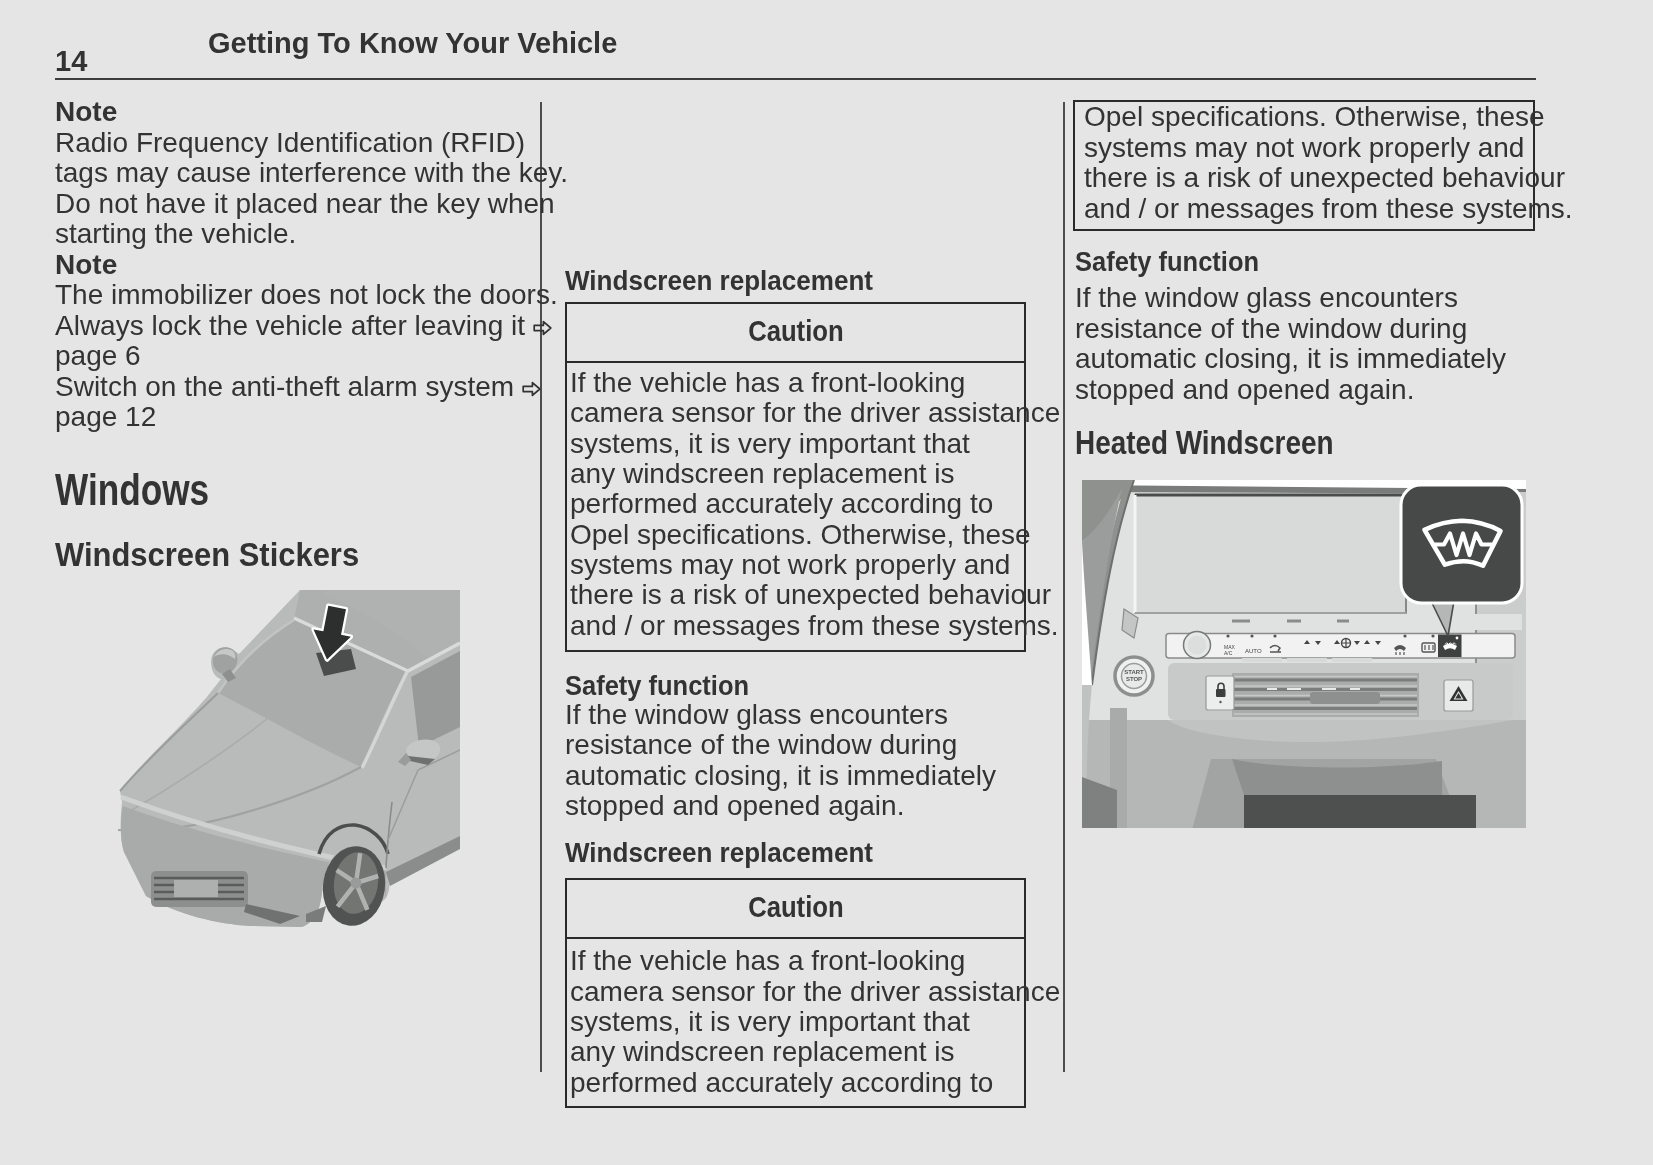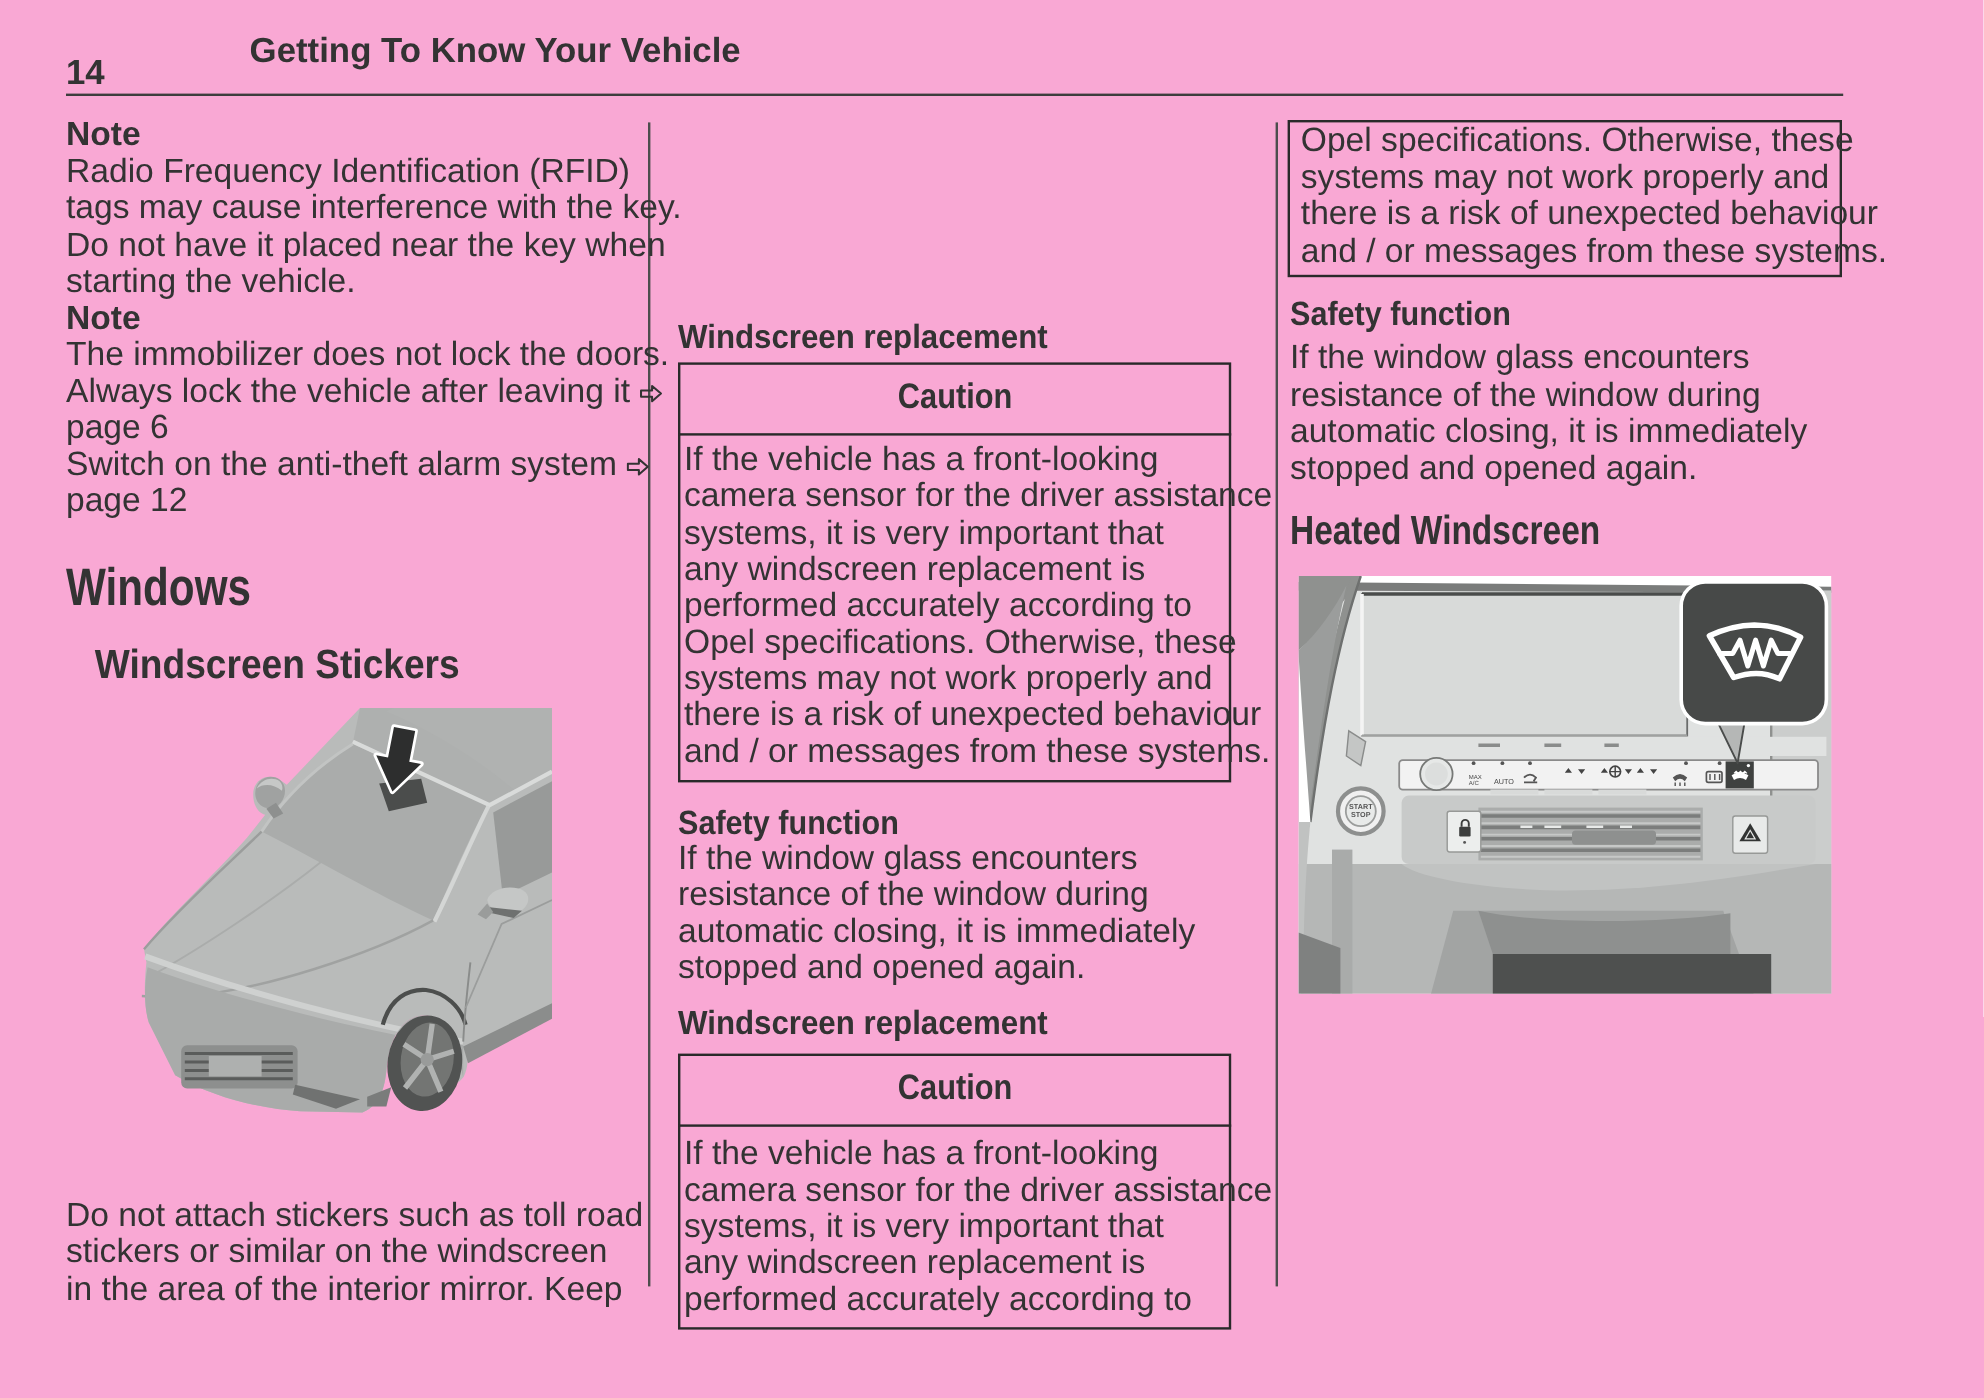--- a/index.html
+++ b/index.html
@@ -1,16 +1,16 @@
 <!DOCTYPE html>
 <html><head>
 <meta charset="utf-8">
 <style>
 html,body{margin:0;padding:0;background:#fff;}
-#page{position:relative;width:1653px;height:1165px;background:#f9a8d4;overflow:hidden;
+#page{position:relative;width:1653px;height:1165px;background:#e5e5e5;overflow:hidden;
   font-family:"Liberation Sans",sans-serif;color:#333;}
 .t{position:absolute;font-size:28px;line-height:30.5px;white-space:pre;color:#333;}
 .h{position:absolute;font-weight:bold;white-space:pre;color:#333;}
 .cx{display:inline-block;transform-origin:0 0;}
 .box{position:absolute;border:2px solid #2a2a2a;box-sizing:border-box;}
 .vline{position:absolute;width:2px;background:#4d4d4d;}
 svg.ar{vertical-align:-1px;}
 </style>
 </head>
 <body>
@@ -23,21 +23,21 @@
   <div class="vline" style="left:540px;top:102px;height:970px;"></div>
   <div class="vline" style="left:1063px;top:102px;height:970px;"></div>
 
   <div class="t" style="left:55px;top:97.4px;"><b>Note</b><br>Radio Frequency Identification (RFID)<br>tags may cause interference with the key.<br>Do not have it placed near the key when<br>starting the vehicle.<br><b>Note</b><br>The immobilizer does not lock the doors.<br>Always lock the vehicle after leaving it <svg class="ar" width="19" height="16" viewBox="0 0 19 16">
         <path d="M1.2 5.4 H10.4 V1.6 L17.8 8 L10.4 14.4 V10.6 H1.2 Z" fill="none" stroke="#333" stroke-width="1.7" stroke-linejoin="round"></path>
       </svg><br>page 6<br>Switch on the anti-theft alarm system <svg class="ar" width="19" height="16" viewBox="0 0 19 16">
         <path d="M1.2 5.4 H10.4 V1.6 L17.8 8 L10.4 14.4 V10.6 H1.2 Z" fill="none" stroke="#333" stroke-width="1.7" stroke-linejoin="round"></path>
       </svg><br>page 12</div>
 
   <div class="h" style="left:55px;top:468.3px;font-size:44px;line-height:44px;"><span class="cx" style="transform:scaleX(0.8);">Windows</span></div>
-  <div class="h" style="left:55px;top:537.2px;font-size:34px;line-height:34px;margin-left:24px;"><span class="cx" style="transform:scaleX(0.91);">Windscreen Stickers</span></div>
+  <div class="h" style="left:55px;top:537.2px;font-size:34px;line-height:34px;"><span class="cx" style="transform:scaleX(0.91);">Windscreen Stickers</span></div>
 
   <div style="position:absolute;left:118px;top:590px;width:342px;height:348px;">
   <svg width="342" height="348" viewBox="0 0 342 348" id="carsvg">
 
     <path d="M182,0 L343,0 L343,252 L272,288 C272,296 271,303 268,308
       L264,312 C260,270 248,256 236,256 C222,256 207,268 204,302
       C202,322 196,332 184,337 L132,336 C100,334 60,325 28,306
       L6,262 C2,250 2,230 4,212 L2,201 C20,176 60,140 88,108
       L103,89 C98,88 93,82 93,72 C93,60 104,54 114,59 L121,64 Z" fill="#b9bbba"></path>
 
@@ -90,21 +90,20 @@
     <path d="M104,84 L110,92 L118,88 L112,79 Z" fill="#8e908f"></path>
 
     <path d="M198,63 L233,59 L238,79 L206,86 Z" fill="#4b4d4c"></path>
 
     <g transform="rotate(11 214 44)">
       <path d="M205,17 L223,17 L223,43 L233,43 L214,70 L195,43 L205,43 Z" fill="#2d2e2e" stroke="#fff" stroke-width="4.5" stroke-linejoin="round" paint-order="stroke"></path>
     </g>
   </svg>
   </div>
 
-  <div class="t" style="left:55px;top:997.9px;">Do not attach stickers such as toll road<br>stickers or similar on the windscreen<br>in the area of the interior mirror. Keep</div>
 
 
   <div class="h" style="left:565px;top:267.3px;font-size:28px;line-height:28px;"><span class="cx" style="transform:scaleX(0.93);">Windscreen replacement</span></div>
 
   <div class="box" style="left:565px;top:302px;width:461px;height:350px;"></div>
   <div class="h" style="left:565px;top:316.3px;width:461px;text-align:center;font-size:29.5px;line-height:29.5px;"><span class="cx" style="transform:scaleX(0.87);transform-origin:50% 0;">Caution</span></div>
   <div style="position:absolute;left:565px;top:361px;width:461px;height:2px;background:#2a2a2a;"></div>
   <div class="t" style="left:570px;top:368.2px;line-height:30.3px;">If the vehicle has a front-looking<br>camera sensor for the driver assistance<br>systems, it is very important that<br>any windscreen replacement is<br>performed accurately according to<br>Opel specifications. Otherwise, these<br>systems may not work properly and<br>there is a risk of unexpected behaviour<br>and / or messages from these systems.</div>
 
   <div class="h" style="left:565px;top:671.9px;font-size:28px;line-height:28px;"><span class="cx" style="transform:scaleX(0.91);">Safety function</span></div>

